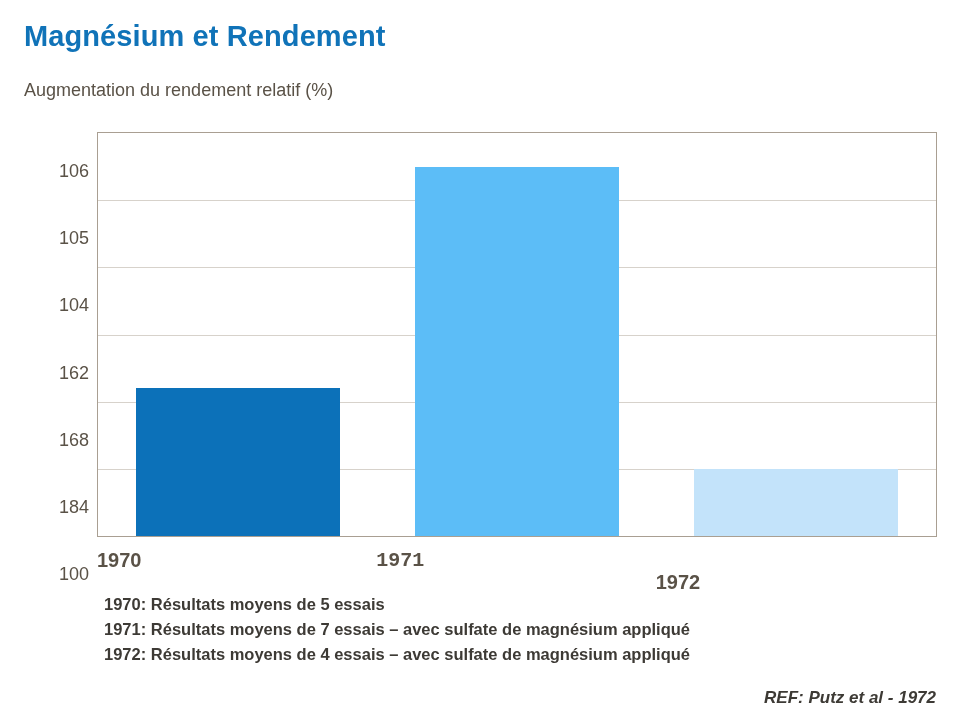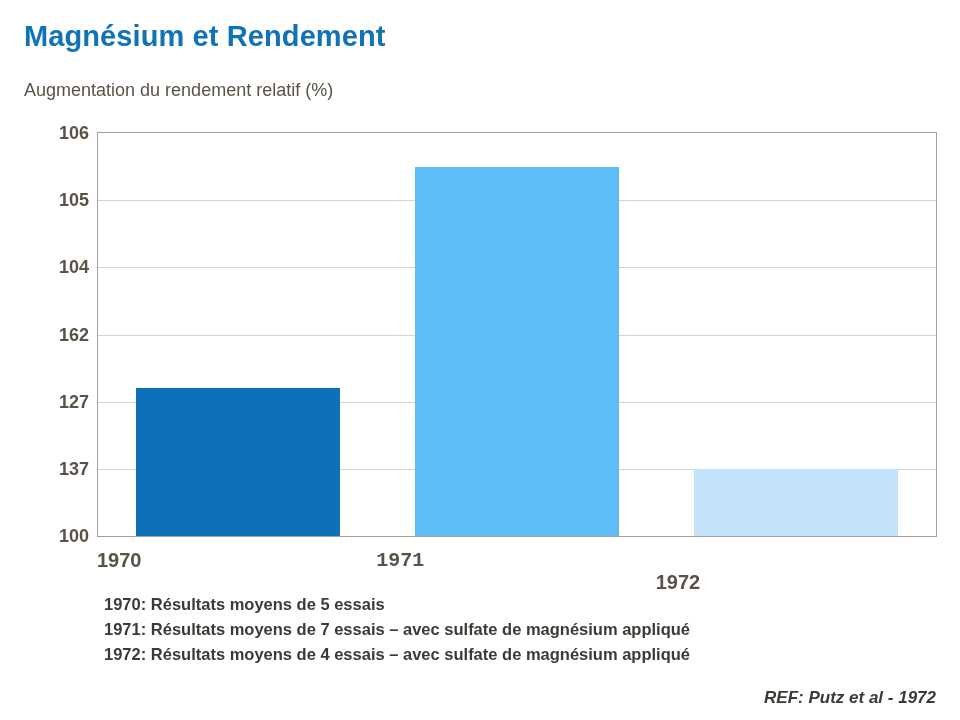--- a/index.html
+++ b/index.html
@@ -62,23 +62,24 @@
     width: 100%;
     height: 1px;
     background: #d7d2cb;
   }
   .axis-label {
     position: absolute;
     right: 100%;
     margin-right: 9px;
     transform: translateY(-50%);
     font-size: 18px;
-    font-weight: bold;
+    font-weight: normal;
     color: #5a5247;
     white-space: nowrap;
+    margin-top: 38px;
   }
   .ytick {
     position: absolute;
     left: 0;
     width: 100%;
     height: 0;
   }
   .bar {
     position: absolute;
     bottom: 0;
@@ -125,25 +126,25 @@
   <div class="title">Magnésium et Rendement</div>
   <div class="subtitle">Augmentation du rendement relatif (%)</div>
 
   <div class="chart">
     <div class="plot" id="plot">
         <div class="ytick" style="top: 403px;">
           <span class="axis-label">100</span>
         </div>
         <div class="gridline" style="top: 335.833px;"></div>
         <div class="ytick" style="top: 335.833px;">
-          <span class="axis-label">137</span>
+          <span class="axis-label">184</span>
         </div>
         <div class="gridline" style="top: 268.667px;"></div>
         <div class="ytick" style="top: 268.667px;">
-          <span class="axis-label">127</span>
+          <span class="axis-label">168</span>
         </div>
         <div class="gridline" style="top: 201.5px;"></div>
         <div class="ytick" style="top: 201.5px;">
           <span class="axis-label">162</span>
         </div>
         <div class="gridline" style="top: 134.333px;"></div>
         <div class="ytick" style="top: 134.333px;">
           <span class="axis-label">104</span>
         </div>
         <div class="gridline" style="top: 67.1667px;"></div>

